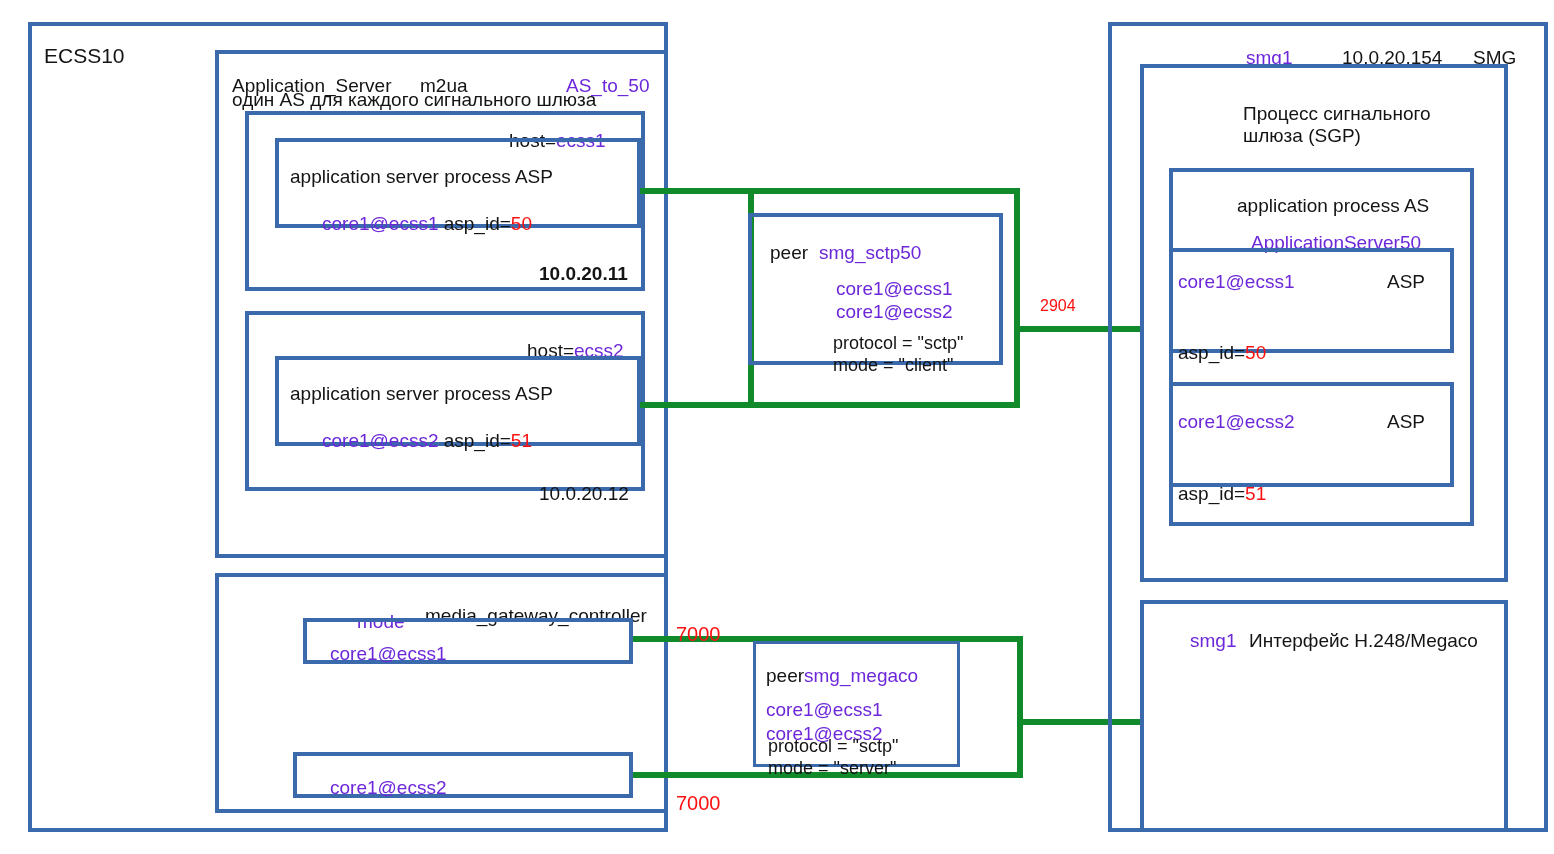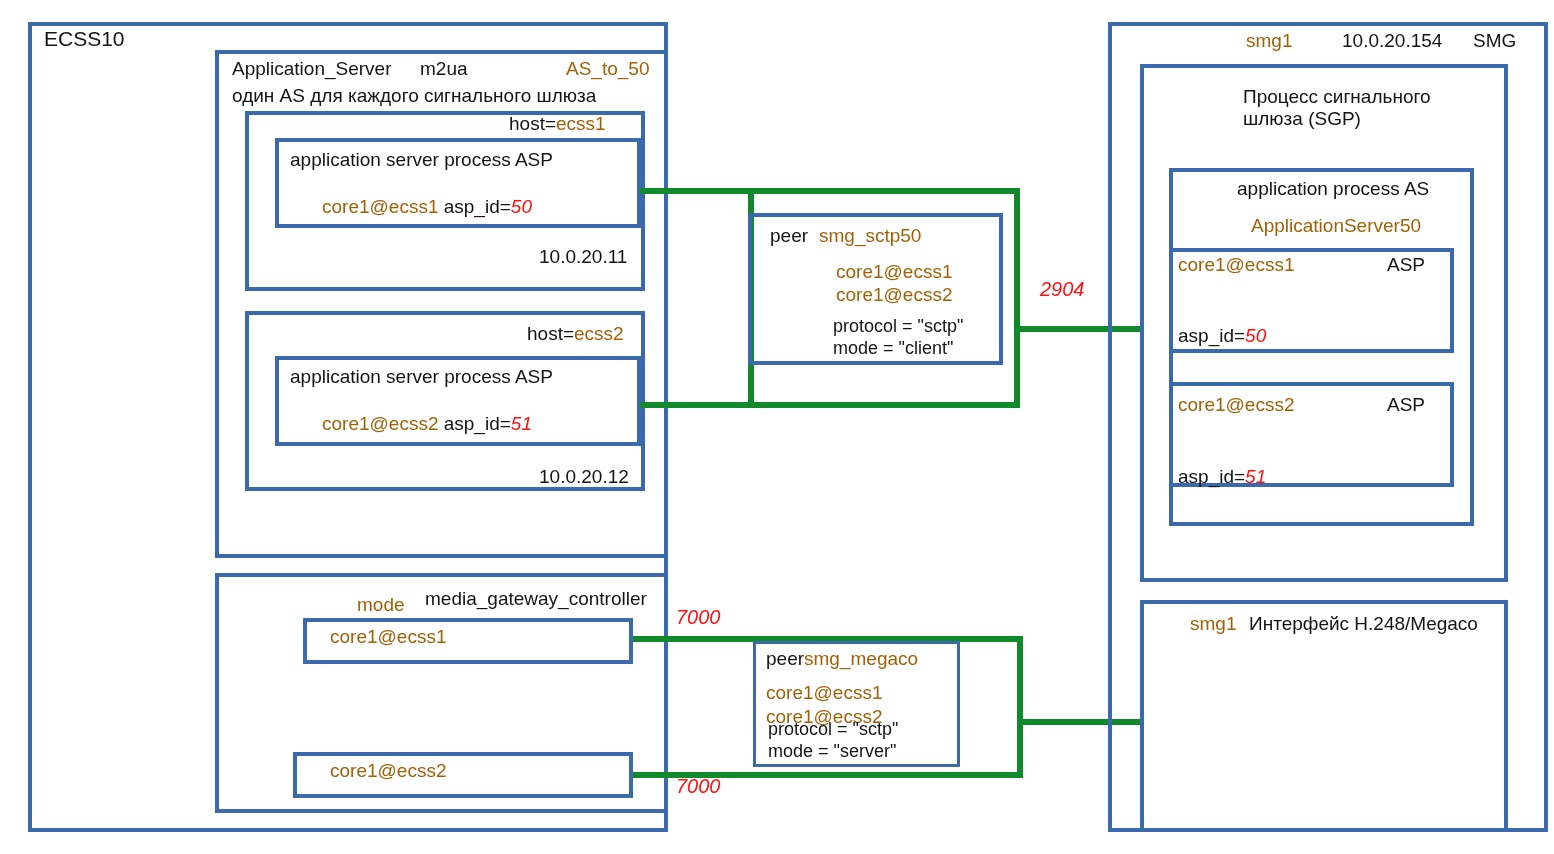--- a/index.html
+++ b/index.html
@@ -31,23 +31,24 @@
     box-sizing: border-box;
     border: 5px solid #108a2b;
     background: transparent;
   }
   .lbl {
     position: absolute;
     white-space: pre;
     color: #1a1a1a;
     font-size: 19px;
     line-height: 22px;
+    margin-top: 17px;
   }
-  .grn { color: #a16207; }
-  .red { color: #fc1111; font-style: italic; }
+  .grn { color: #6d28d9; }
+  .red { color: #fc1111; }
   .blk { color: #141414; }
   .hline {
     position: absolute;
     background: #108a2b;
     height: 6px;
   }
   .vline {
     position: absolute;
     background: #108a2b;
     width: 6px;
@@ -62,29 +63,29 @@
 
 <div id="canvas">
 
   <div class="bx" style="left:28px; top:22px; width:640px; height:810px;"></div>
   <div class="lbl blk" style="left:44px; top:28px; font-size:21px;">ECSS10</div>
 
   <div class="bx" style="left:215px; top:50px; width:453px; height:508px;"></div>
   <div class="lbl blk" style="left:232px; top:58px;">Application_Server</div>
   <div class="lbl blk" style="left:420px; top:58px;">m2ua</div>
   <div class="lbl grn" style="left:566px; top:58px;">AS_to_50</div>
-  <div class="lbl blk" style="left:232px; top:85px;">один AS для каждого сигнального шлюза</div>
+  <div class="lbl blk" style="left:232px; top:72px;">один AS для каждого сигнального шлюза</div>
 
   <div class="bx" style="left:245px; top:111px; width:400px; height:180px;"></div>
   <div class="lbl" style="left:509px; top:113px;"><span class="blk">host=</span><span class="grn">ecss1</span></div>
 
   <div class="bx" style="left:275px; top:138px; width:366px; height:90px;"></div>
   <div class="lbl blk" style="left:290px; top:149px;">application server process ASP</div>
   <div class="lbl" style="left:322px; top:196px;"><span class="grn">core1@ecss1</span><span class="blk"> </span><span class="blk">asp_id=</span><span class="red">50</span></div>
-  <div class="lbl blk" style="left:539px; top:246px;">10.0.20.11</div>
+  <div class="lbl blk" style="left:539px; top:246px;font-weight:bold;">10.0.20.11</div>
 
   <div class="bx" style="left:245px; top:311px; width:400px; height:180px;"></div>
   <div class="lbl" style="left:527px; top:323px;"><span class="blk">host=</span><span class="grn">ecss2</span></div>
 
   <div class="bx" style="left:275px; top:356px; width:366px; height:90px;"></div>
   <div class="lbl blk" style="left:290px; top:366px;">application server process ASP</div>
   <div class="lbl" style="left:322px; top:413px;"><span class="grn">core1@ecss2</span><span class="blk"> </span><span class="blk">asp_id=</span><span class="red">51</span></div>
   <div class="lbl blk" style="left:539px; top:466px;">10.0.20.12</div>
 
   <div class="bx" style="left:215px; top:573px; width:453px; height:240px;"></div>
@@ -105,21 +106,21 @@
 
   <div class="bx" style="left:748px; top:213px; width:255px; height:152px;"></div>
   <div class="lbl blk" style="left:770px; top:225px;">peer</div>
   <div class="lbl grn" style="left:819px; top:225px;">smg_sctp50</div>
   <div class="lbl grn" style="left:836px; top:261px;">core1@ecss1</div>
   <div class="lbl grn" style="left:836px; top:284px;">core1@ecss2</div>
   <div class="lbl blk" style="left:833px; top:315px; font-size:18px;">protocol = "sctp"</div>
   <div class="lbl blk" style="left:833px; top:337px; font-size:18px;">mode = "client"</div>
 
   <div class="hline" style="left:1014px; top:326px; width:130px;"></div>
-  <div class="lbl red" style="left:1040px; top:278px; font-size:20px;">2904</div>
+  <div class="lbl red" style="left:1040px; top:278px; font-size:16px;">2904</div>
 
   <div class="hline" style="left:633px; top:636px; width:390px;"></div>
   <div class="hline" style="left:633px; top:772px; width:390px;"></div>
   <div class="vline" style="left:1017px; top:636px; height:142px;"></div>
 
   <div class="lbl red" style="left:676px; top:606px; font-size:20px;">7000</div>
   <div class="lbl red" style="left:676px; top:775px; font-size:20px;">7000</div>
 
   <div class="bx thin" style="left:753px; top:641px; width:207px; height:126px; background:#ffffff;"></div>
   <div class="lbl" style="left:766px; top:648px;"><span class="blk">peer</span><span class="grn">smg_megaco</span></div>

